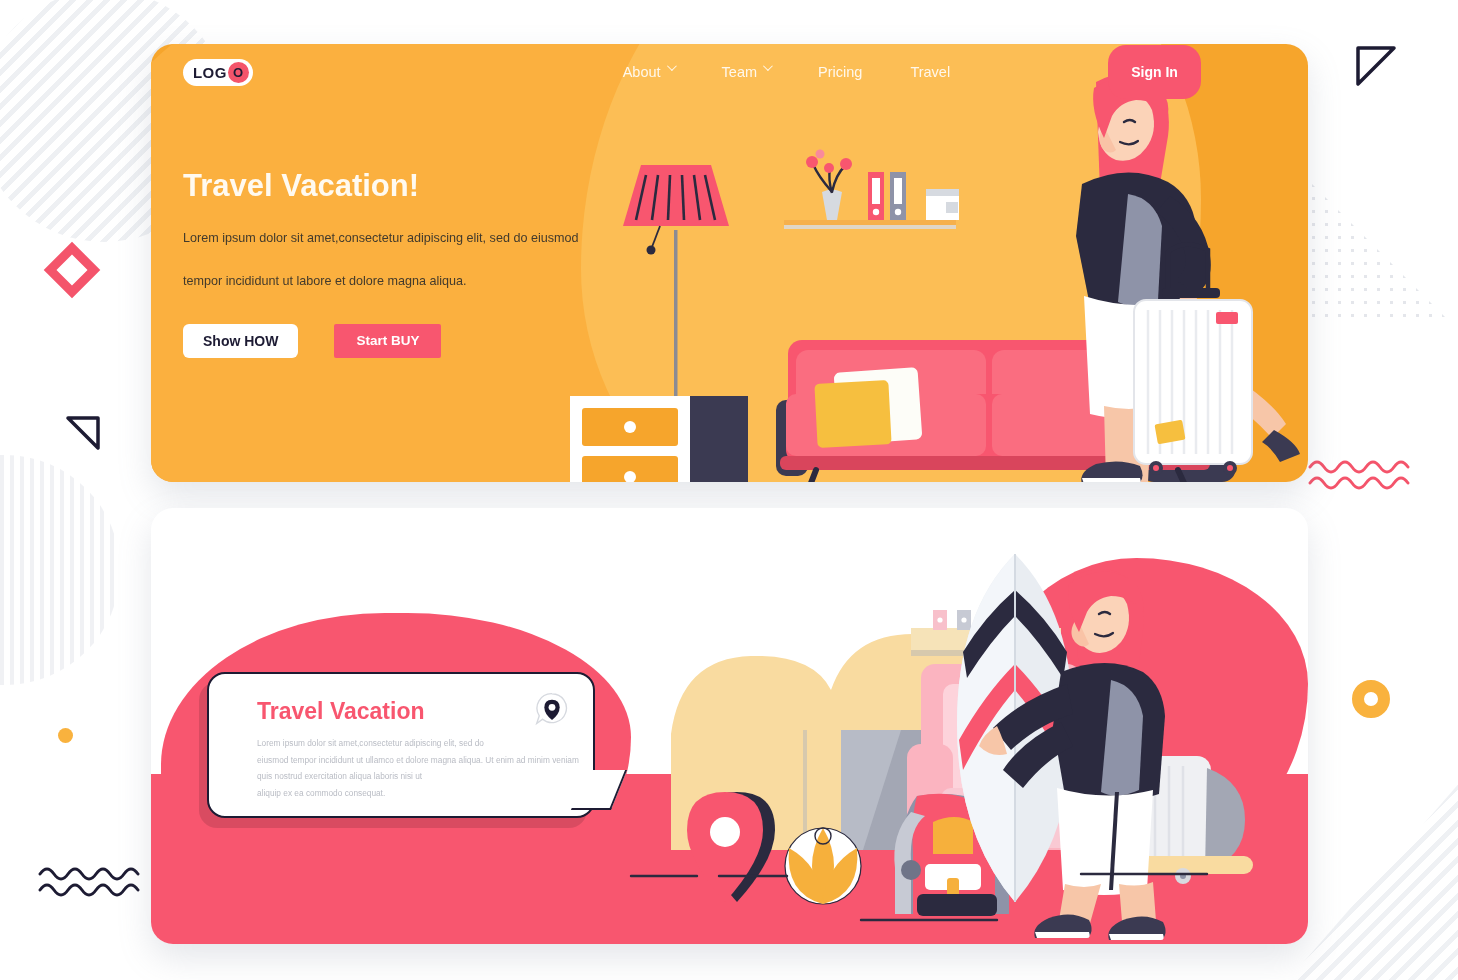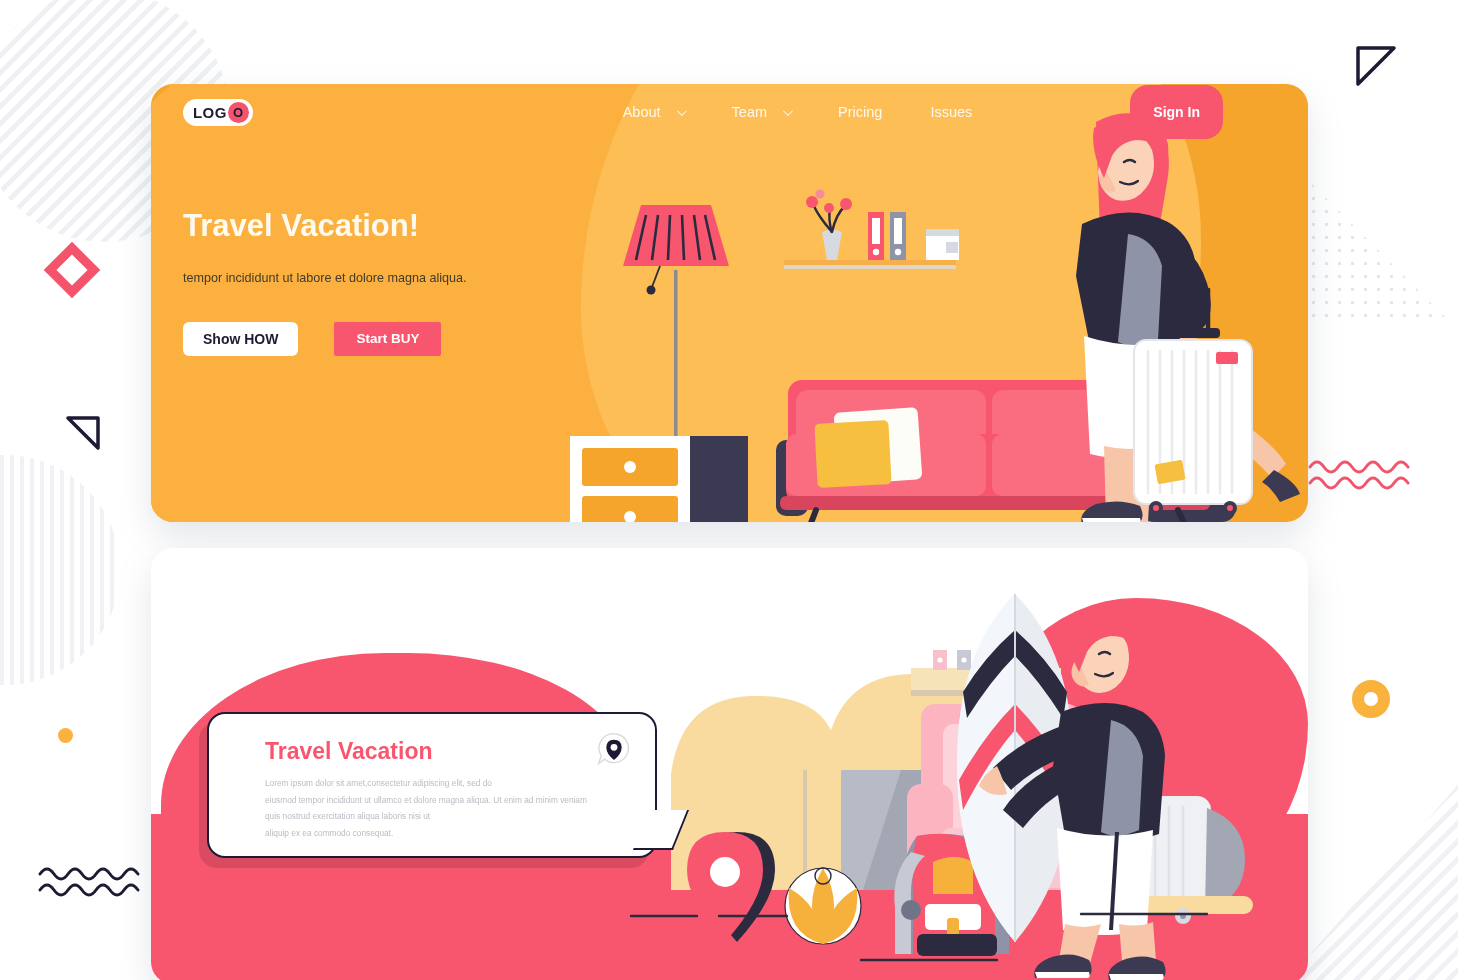--- a/index.html
+++ b/index.html
@@ -51,21 +51,20 @@
     right: 68px; top: 680px; width: 38px; height: 38px; border-radius: 50%;
     border: 12px solid #f9b23e;
   }
 
   
   .banner {
     position: absolute;
     border-radius: 22px;
     overflow: hidden;
     box-shadow: 0 14px 34px rgba(120,130,150,.20);
-    margin-top: 40px;
   }
   .banner-hero {
     left: 151px; top: 44px; width: 1157px; height: 438px;
     background: #f6a52c;
   }
   .banner-second {
     left: 151px; top: 508px; width: 1157px; height: 436px;
     background: #ffffff;
   }
 
@@ -93,21 +92,21 @@
     letter-spacing: .4px;
   }
   .logo-badge {
     width: 21px; height: 21px; border-radius: 50%;
     background: #f4546b; color: #1d1b33;
     display: flex; align-items: center; justify-content: center;
     font-size: 13px; font-weight: bold;
   }
   .nav-links { display: flex; align-items: center; gap: 48px; margin-left: 370px; }
   .nav-link {
-    color: #fff8ec; font-size: 14.5px; display: flex; align-items: center; gap: 16px;
+    color: #fff8ec; font-size: 14.5px; display: flex; align-items: flex-start; gap: 6px;
     cursor: pointer;
   }
   .chev {
     width: 7px; height: 7px; border-right: 1.6px solid #fff6e8; border-bottom: 1.6px solid #fff6e8;
     transform: rotate(45deg) translateY(-2px);
   }
   .signin {
     margin-left: 158px;
     background: #f8566f; color: #fff; font-weight: bold; font-size: 14px;
     border: none; border-radius: 18px; padding: 19px 23px; cursor: pointer;
@@ -137,25 +136,24 @@
   }
   .sec-floor {
     position: absolute; left: 0; bottom: 0; width: 100%; height: 170px; background: #f8566f;
   }
   .sec-blob-right {
     position: absolute; right: 0px; top: 50px; width: 330px; height: 300px;
     background: #f8566f; border-radius: 48% 52% 45% 55% / 58% 42% 58% 42%;
   }
 
   .bubble {
-    position: absolute; left: 56px; top: 164px; width: 450px; height: 146px;
+    position: absolute; left: 56px; top: 164px; width: 388px; height: 146px;
     background: #fff; border: 2.5px solid #1d1b33; border-radius: 18px;
     box-shadow: -8px 10px 0 rgba(0,0,0,.12);
     z-index: 22;
-    padding-left: 8px;
   }
   .bubble-tail {
     position: absolute; right: -26px; bottom: 6px; width: 40px; height: 40px;
     background: #fff; border-right: 2.5px solid #1d1b33; border-bottom: 2.5px solid #1d1b33;
     transform: skewX(-22deg);
   }
   .bubble-title { color: #f8566f; font-size: 23px; font-weight: bold; margin: 24px 0 0 48px; }
   .bubble-text { color: #b9bcc4; font-size: 8.3px; line-height: 2.0; margin: 10px 0 0 48px; width: 330px; }
   .pin-badge { position: absolute; right: 24px; top: 18px; width: 34px; height: 34px; }
 
@@ -212,29 +210,30 @@
           <span class="chev"></span>
         </div>
         <div class="nav-link">
           <span>Team</span>
           <span class="chev"></span>
         </div>
         <div class="nav-link">
           <span>Pricing</span>
         </div>
         <div class="nav-link">
-          <span>Issues</span>
+          <span>Travel</span>
         </div>
       </div>
 
       <button class="signin">Sign In</button>
     </div>
 
     <div class="hero-copy">
       <div class="hero-title">Travel Vacation!</div>
+      <div class="hero-sub">Lorem ipsum dolor sit amet,consectetur adipiscing elit, sed do eiusmod</div>
       <div class="hero-sub">tempor incididunt ut labore et dolore magna aliqua.</div>
       <div class="hero-btns">
         <button class="btn-show">Show HOW</button>
         <button class="btn-buy">Start BUY</button>
       </div>
     </div>
 
     <svg class="hero-ill" viewBox="0 0 760 438">
 
       <g>

